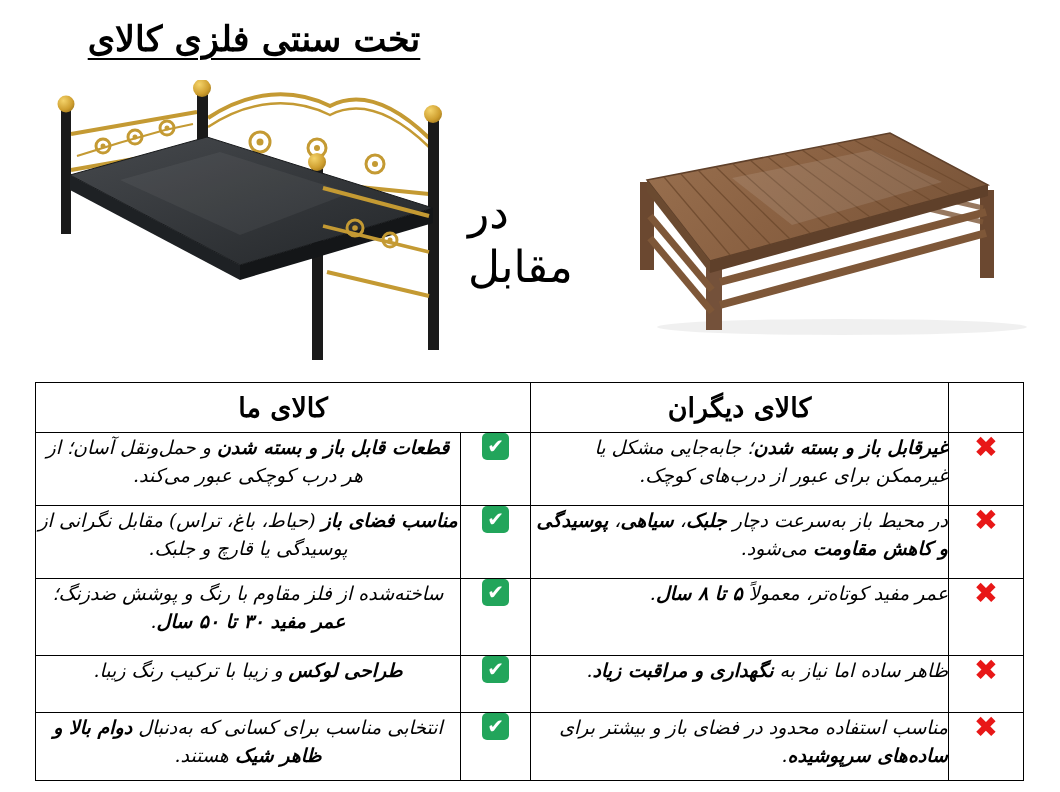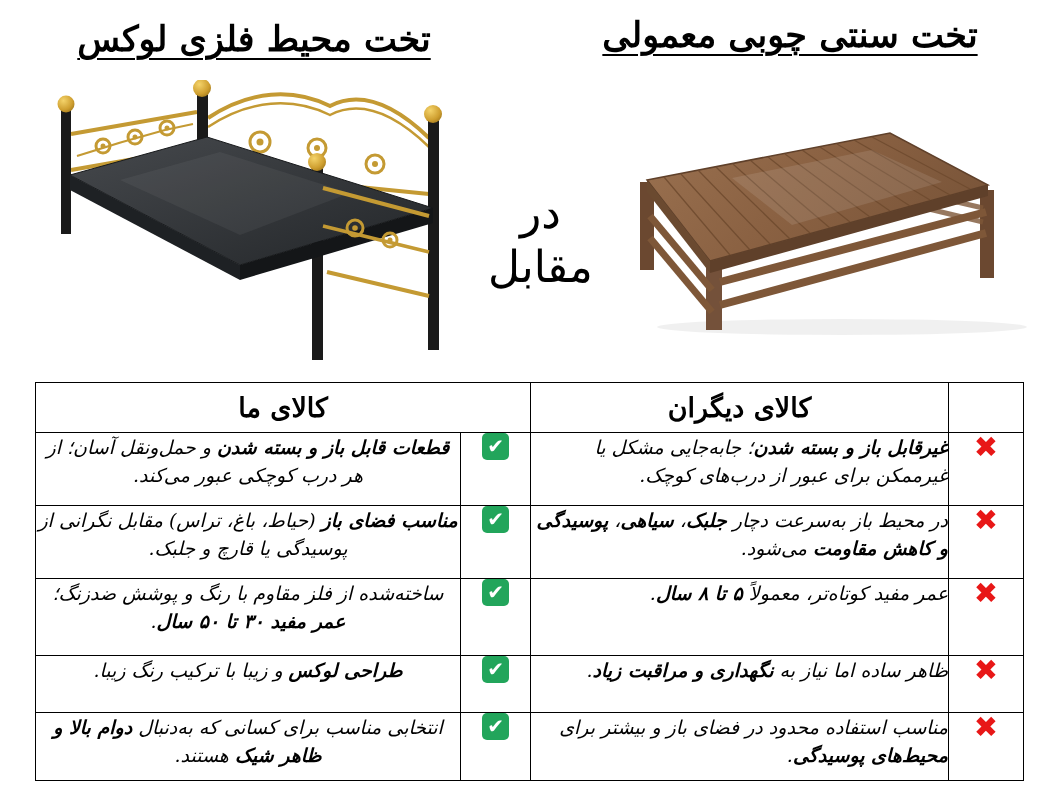--- a/index.html
+++ b/index.html
@@ -5,21 +5,21 @@
   html,body{margin:0;padding:0;background:#fff;}
   #canvas{position:relative;width:1060px;height:792px;background:#fff;overflow:hidden;
           font-family:"DejaVu Serif","Liberation Serif",serif;}
   .fa{direction:rtl;unicode-bidi:embed;}
 
   .title{position:absolute;font-size:35px;font-weight:700;color:#000;text-align:center;
          text-decoration:underline;text-underline-offset:7px;text-decoration-thickness:2px;}
   #title-right{left:540px;top:14px;width:500px;}
   #title-left{left:28px;top:18px;width:452px;}
 
-  #versus{position:absolute;left:468px;top:186px;width:145px;text-align:center;
+  #versus{position:absolute;left:468px;top:186px;width:145px;text-align:left;
           font-size:44px;color:#000;line-height:1.22;}
 
   .bed-img{position:absolute;}
   #metal-bed{left:25px;top:80px;width:445px;height:292px;}
   #wood-bed{left:612px;top:120px;width:428px;height:218px;}
 
   #cmp-table{position:absolute;left:35px;top:382px;width:988px;border-collapse:collapse;
              table-layout:fixed;direction:rtl;}
   #cmp-table th,#cmp-table td{border:1.6px solid #000;padding:0;}
   #cmp-table th{font-size:27px;font-weight:700;text-align:center;vertical-align:middle;}
@@ -36,23 +36,22 @@
   .mark-cell{text-align:center;vertical-align:top;padding-top:9px;}
   .check{display:inline-block;width:27px;height:27px;border-radius:5px;color:#fff;
          font-family:"DejaVu Sans",sans-serif;font-size:20px;font-weight:700;line-height:27px;text-align:center;}
   .cross{font-family:"DejaVu Sans",sans-serif;font-size:29px;font-weight:700;line-height:29px;}
 </style>
 </head>
 <body>
 
 <div id="canvas">
 
-  <div id="title-right" class="title fa">تخت سنتی چوبی معمولی</div>
-
-  <div id="title-left" class="title fa">تخت محیط فلزی لوکس</div>
+
+  <div id="title-left" class="title fa">تخت سنتی فلزی کالای</div>
 
   <div id="versus" class="fa">
     <div>در</div>
     <div>مقابل</div>
   </div>
 
   <svg id="metal-bed" class="bed-img" viewBox="0 0 445 292" xmlns="http://www.w3.org/2000/svg">
     <defs>
       <linearGradient id="deckG" x1="0" y1="0" x2="1" y2="1">
         <stop offset="0" stop-color="#46494d"></stop>
@@ -198,20 +197,20 @@
           <td class="text-cell ours"><span>ساخته‌شده از فلز مقاوم با رنگ و پوشش ضدزنگ؛ </span><span class="b">عمر مفید ۳۰ تا ۵۰ سال</span><span>.</span></td>
         </tr>
         <tr>
           <td class="mark-cell"><span class="cross" style="color: rgb(232, 23, 23);">✖</span></td>
           <td class="text-cell others"><span>ظاهر ساده اما نیاز به </span><span class="b">نگهداری و مراقبت زیاد</span><span>.</span></td>
           <td class="mark-cell"><span class="check" style="background: rgb(34, 165, 91);">✔</span></td>
           <td class="text-cell ours"><span class="b">طراحی لوکس</span><span> و زیبا با ترکیب رنگ زیبا.</span></td>
         </tr>
         <tr>
           <td class="mark-cell"><span class="cross" style="color: rgb(232, 23, 23);">✖</span></td>
-          <td class="text-cell others"><span>مناسب استفاده محدود در فضای باز و بیشتر برای </span><span class="b">محیط‌های پوسیدگی</span><span>.</span></td>
+          <td class="text-cell others"><span>مناسب استفاده محدود در فضای باز و بیشتر برای </span><span class="b">ساده‌های سرپوشیده</span><span>.</span></td>
           <td class="mark-cell"><span class="check" style="background: rgb(34, 165, 91);">✔</span></td>
           <td class="text-cell ours"><span>انتخابی مناسب برای کسانی که به‌دنبال </span><span class="b">دوام بالا و ظاهر شیک</span><span> هستند.</span></td>
         </tr>
       </tbody>
   </table>
 
 </div>
 
 </body></html>

